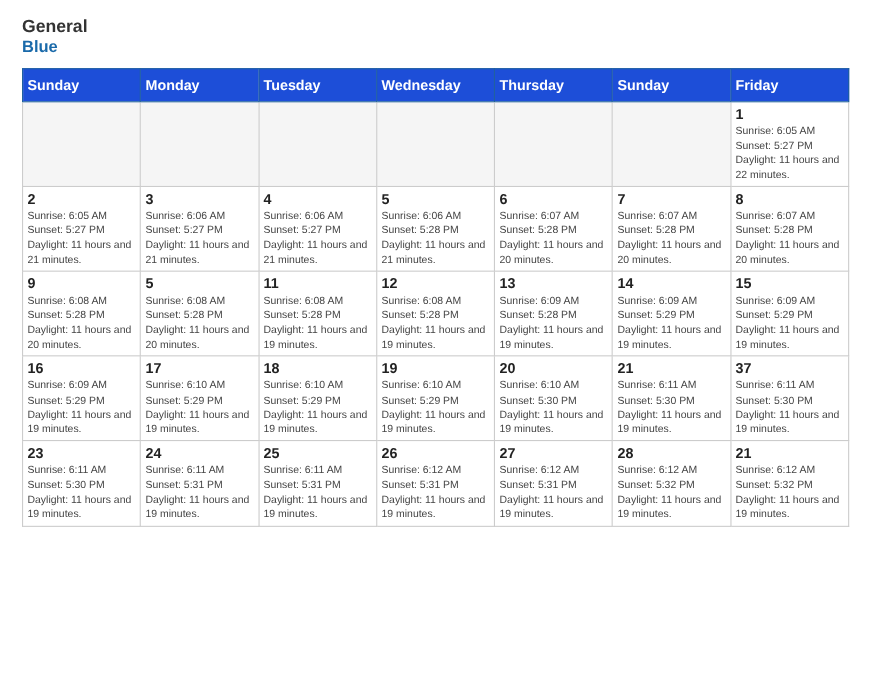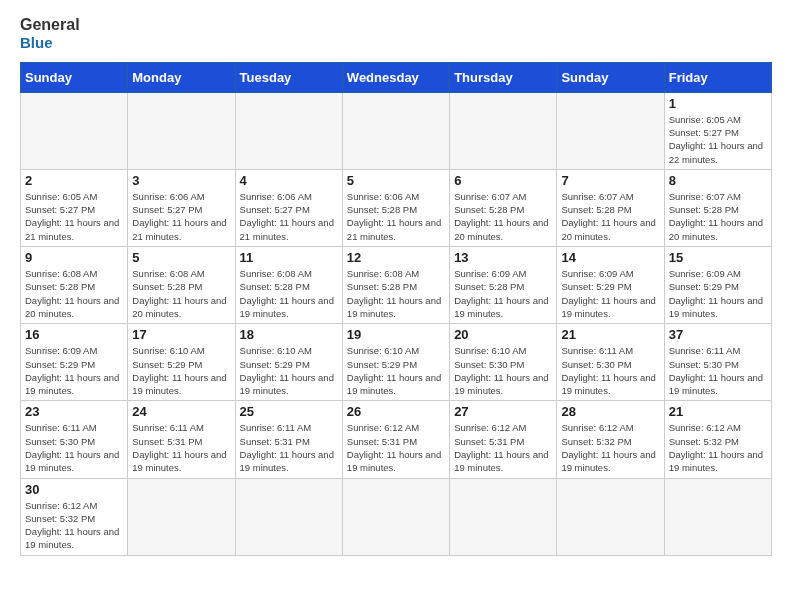--- a/index.html
+++ b/index.html
@@ -291,29 +291,15 @@
 Sunset: 5:32 PM
 Daylight: 11 hours and 19 minutes.</div>
           </td>
           <td>
             <span class="day-number">21</span>
             <div class="day-info" style="white-space: pre-line;">Sunrise: 6:12 AM
 Sunset: 5:32 PM
 Daylight: 11 hours and 19 minutes.</div>
           </td>
         </tr>
-        <tr>
-          <td>
-            <span class="day-number">30</span>
-            <div class="day-info" style="white-space: pre-line;">Sunrise: 6:12 AM
-Sunset: 5:32 PM
-Daylight: 11 hours and 19 minutes.</div>
-          </td>
-          <td class="empty"></td>
-          <td class="empty"></td>
-          <td class="empty"></td>
-          <td class="empty"></td>
-          <td class="empty"></td>
-          <td class="empty"></td>
-        </tr>
       </tbody>
   </table>
 </div>
 
 </body></html>

